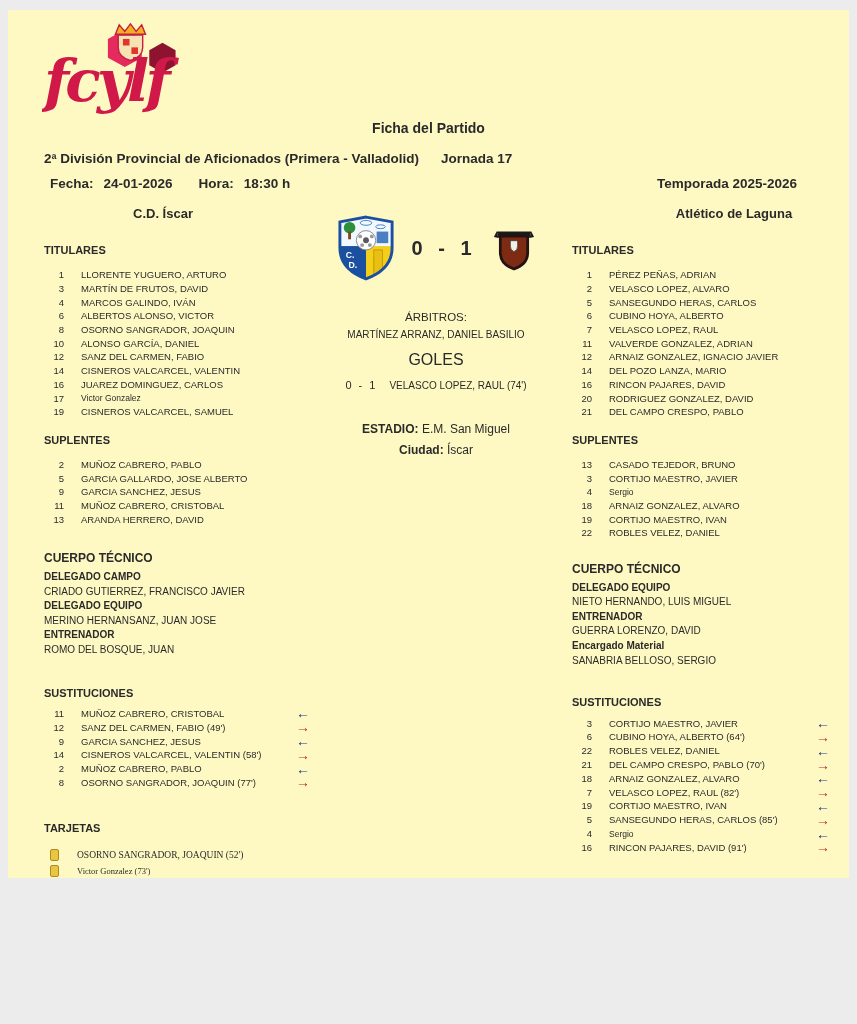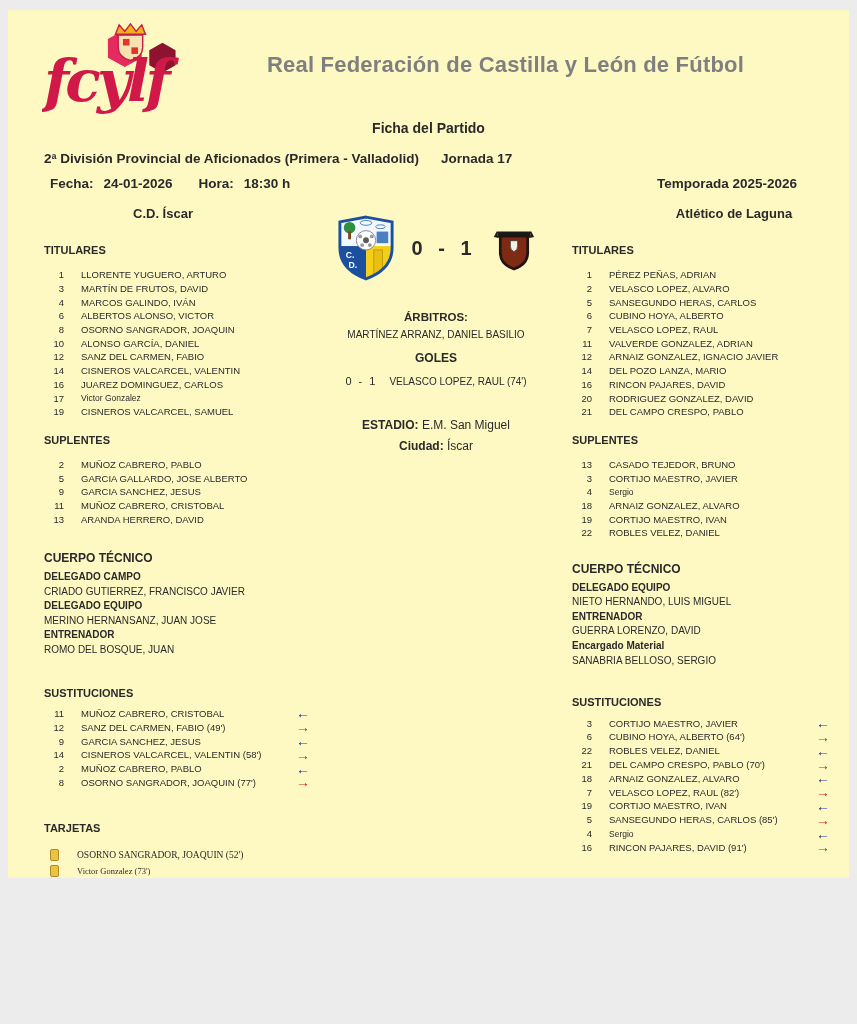--- a/index.html
+++ b/index.html
@@ -34,23 +34,23 @@
   .team-name { position:absolute; top:196px; font-size:13px; font-weight:bold; text-align:center; }
   .team-name.home { left:20px; width:270px; }
   .team-name.away { left:596px; width:260px; }
 
   
   .center-col { position:absolute; left:304px; top:205px; width:248px; text-align:center; }
   .score-row { display:flex; align-items:center; justify-content:center; gap:16px; height:66px; }
   .score { font-size:20px; font-weight:bold; letter-spacing:5px; white-space:nowrap; }
   .crest-home { width:58px; height:66px; flex:none; }
   .crest-away { width:42px; height:46px; flex:none; }
-  .c-label { margin-top:30px; font-weight:bold; font-size:11.5px; }
+  .c-label { margin-top:30px; font-weight:normal; font-size:11.5px; }
   .c-text { margin-top:6px; font-size:10px; }
-  .c-label.goles { margin-top:11px; font-size:12px; }
+  .c-label.goles { margin-top:11px; font-size:16px; }
   .goals { margin-top:10px; }
   .goal-row { display:flex; justify-content:center; align-items:baseline; gap:12px; font-size:10px; }
   .goal-score { font-size:11px; font-weight:normal; letter-spacing:2px; }
   .c-venue { margin-top:31px; font-size:12px; }
   .c-city  { margin-top:7px;  font-size:12px; }
   .b { font-weight:bold; }
 
   
   .side-col { position:absolute; top:234px; width:266px; }
   .left-col  { left:36px; }
@@ -91,21 +91,20 @@
   <div class="header">
     <svg class="logo" viewBox="0 0 170 100" aria-hidden="true">
       <polygon points="88,8 106,18 106,38 88,48 70,38 70,18" fill="#e52a5e"></polygon>
       <polygon points="128,22 142,30 142,46 128,54 114,46 114,30" fill="#8e1330"></polygon>
       <path d="M78 13 L82 3 L88 10 L94 2 L100 10 L106 3 L110 13 Z" fill="#f2b01e" stroke="#c41f45" stroke-width="1.5"></path>
       <path d="M81 14 h26 v13 q0 10 -13 14 q-13 -4 -13 -14 Z" fill="#f7e3b2" stroke="#c41f45" stroke-width="1.5"></path>
       <rect x="86" y="18" width="7" height="7" fill="#e0342c"></rect>
       <rect x="95" y="27" width="7" height="7" fill="#e0342c"></rect>
       <text x="2" y="84" font-family="'DejaVu Serif',serif" font-style="italic" font-weight="bold" font-size="62" fill="#d01948" letter-spacing="-4">fcylf</text>
     </svg>
-    <div class="fed-title">Real Federación de Castilla y León de Fútbol</div>
   </div>
 
   <div class="ficha-title">Ficha del Partido</div>
 
   <div class="comp-line">
     <span>2ª División Provincial de Aficionados (Primera - Valladolid)</span><span class="jornada">Jornada 17</span>
   </div>
 
   <div class="date-line">
     <div class="date-left">

